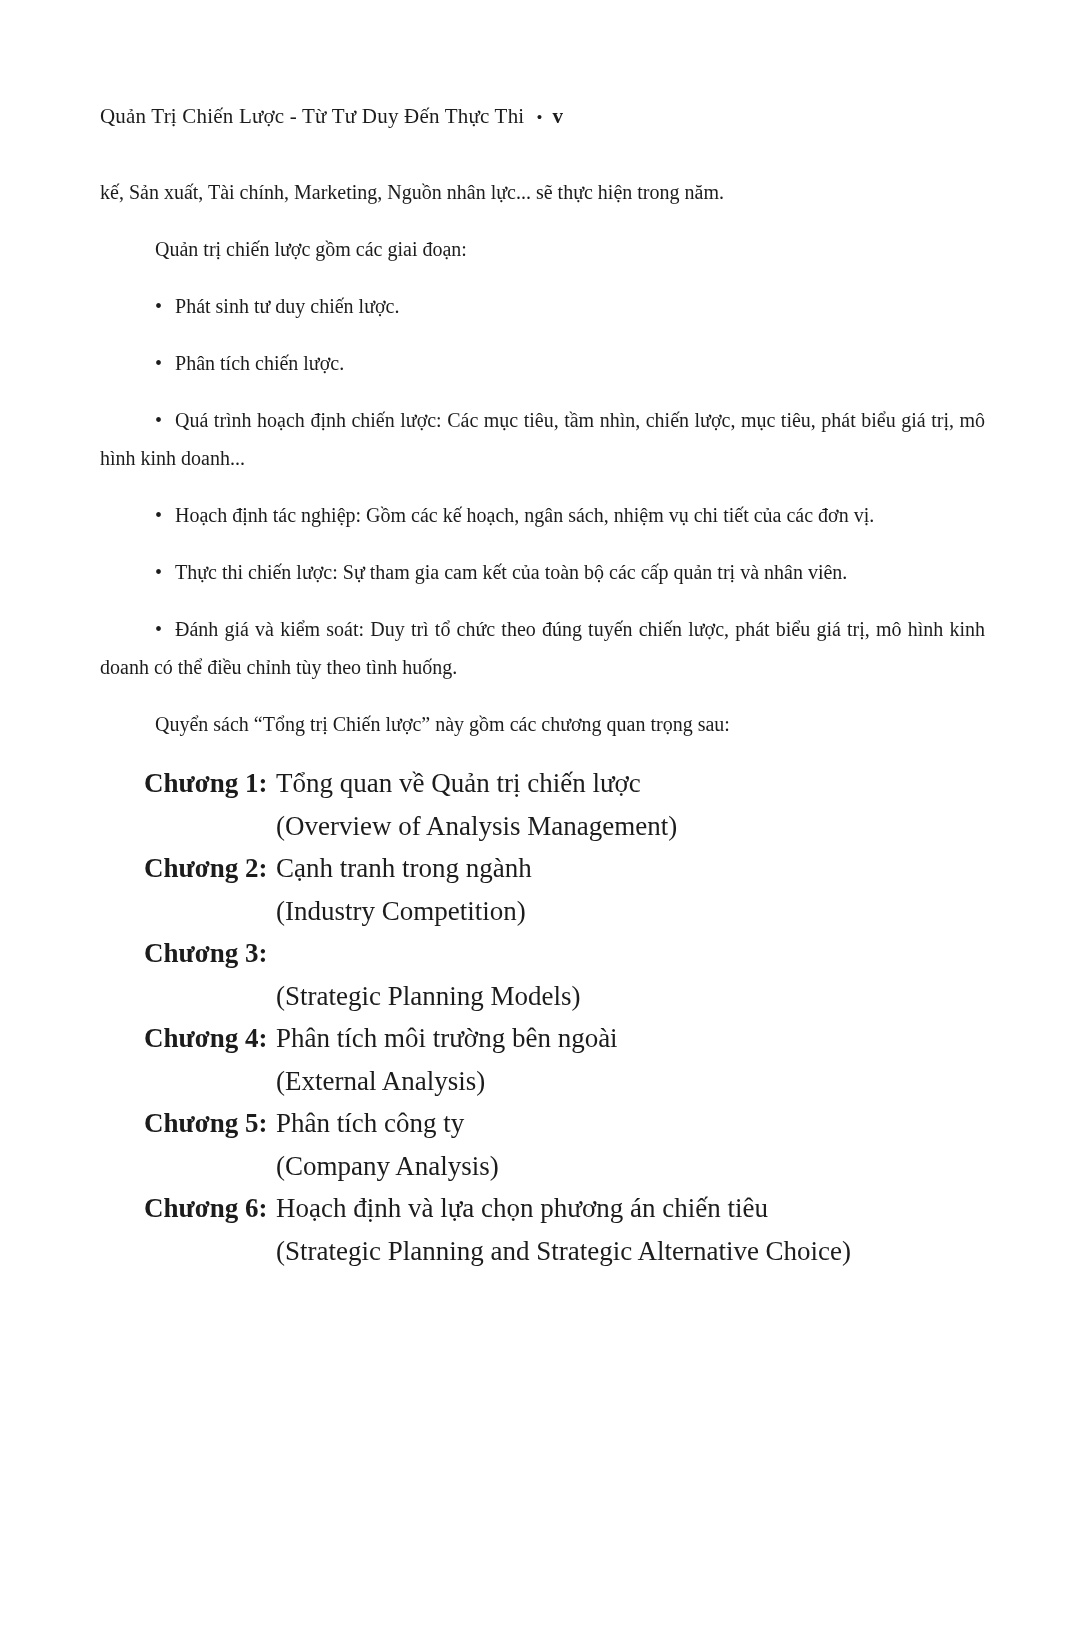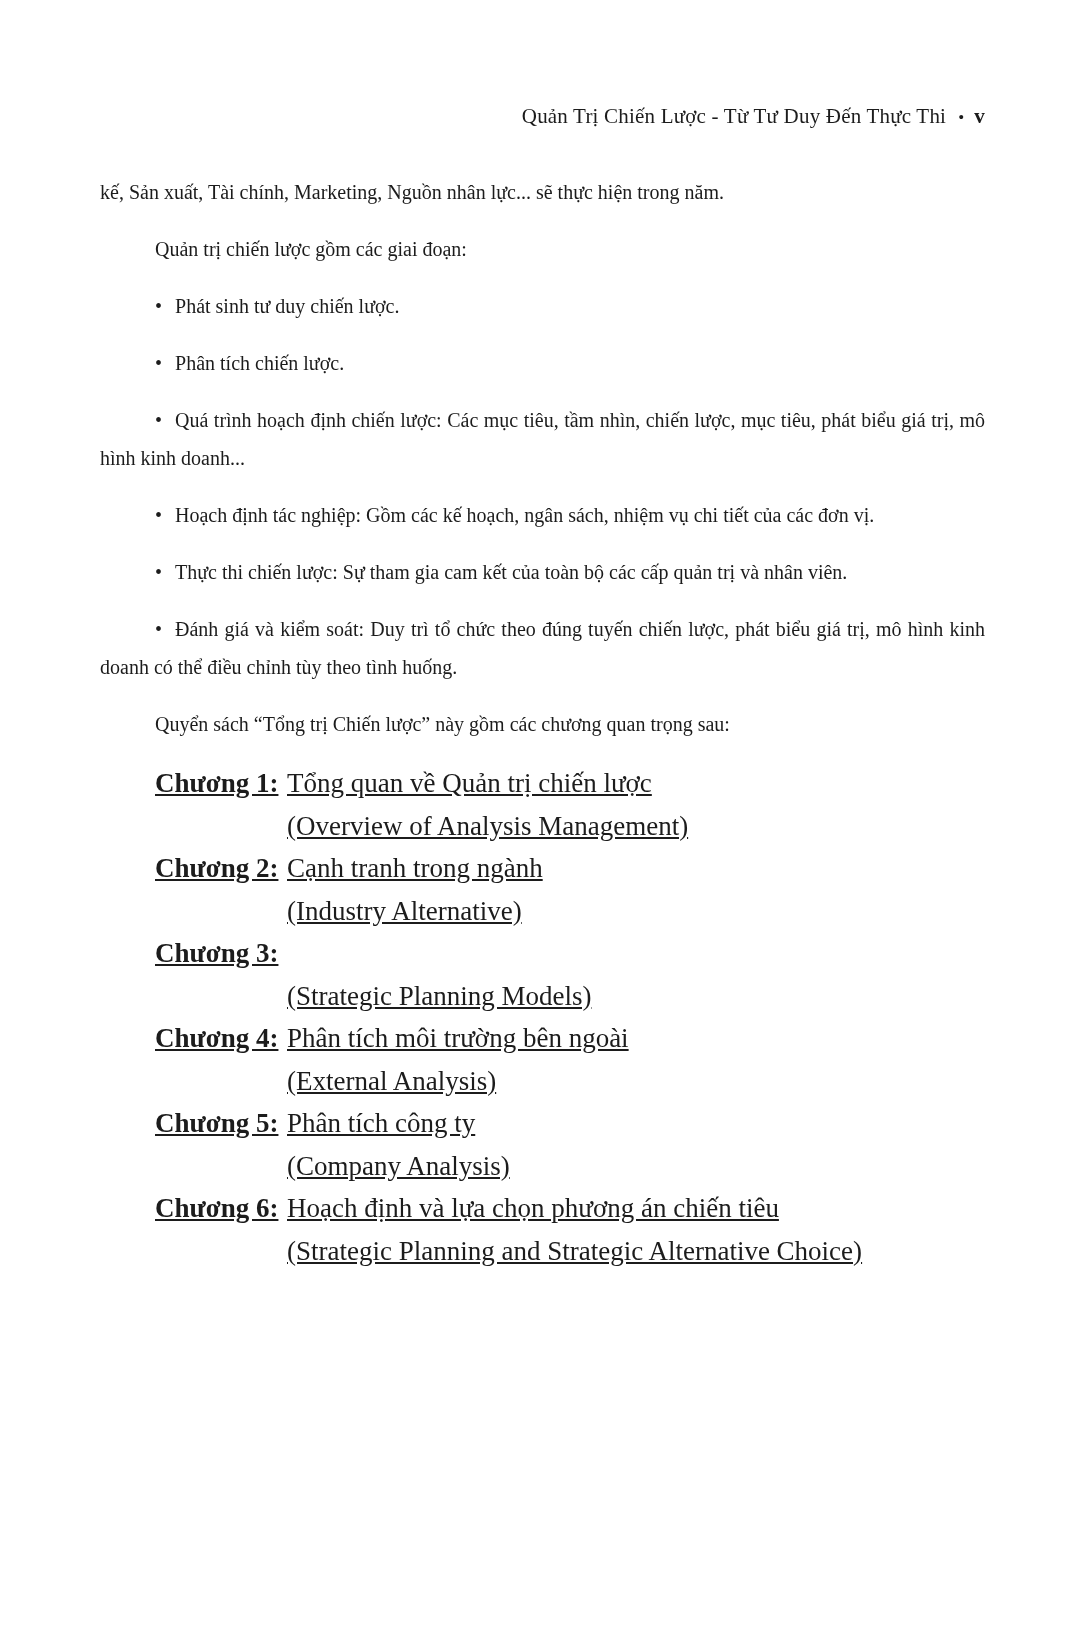--- a/index.html
+++ b/index.html
@@ -8,38 +8,37 @@
     position: relative;
     width: 1085px;
     height: 1643px;
     background: #ffffff;
     font-family: "Liberation Serif", "DejaVu Serif", serif;
     color: #1c1c1c;
     padding: 103px 100px 0 100px;
     overflow: hidden;
   }
   .header {
-    text-align: right;
     font-size: 21px;
     line-height: 26px;
     margin-bottom: 42px;
     letter-spacing: 0.2px;
   }
   .header .sep { margin: 0 10px 0 12px; font-size: 17px; }
   .header .pageno { font-weight: bold; }
   p.body {
     font-size: 20px;
     line-height: 38px;
     text-align: justify;
     margin-bottom: 19px;
   }
   p.indent { text-indent: 55px; }
   p.bullet-para { text-indent: 55px; }
   .bullet { padding-right: 13px; }
-  .chapters { margin-left: 55px; margin-top: 4px; text-decoration: underline; }
+  .chapters { margin-left: 44px; margin-top: 4px; }
   .chapter {
     display: grid;
     grid-template-columns: 132px 1fr;
     font-size: 27px;
     line-height: 42.5px;
   }
   .chapter .label { grid-column: 1; grid-row: 1; font-weight: bold; }
   .chapter .title { grid-column: 2; grid-row: 1; }
   .chapter .subtitle { grid-column: 2; grid-row: 2; }
 </style>
@@ -74,21 +73,21 @@
 
     <div class="chapter">
       <span class="label">Chương 1:</span>
       <span class="title">Tổng quan về Quản trị chiến lược</span>
       <span class="subtitle">(Overview of Analysis Management)</span>
     </div>
 
     <div class="chapter">
       <span class="label">Chương 2:</span>
       <span class="title">Cạnh tranh trong ngành</span>
-      <span class="subtitle">(Industry Alternative)</span>
+      <span class="subtitle">(Industry Competition)</span>
     </div>
 
     <div class="chapter">
       <span class="label">Chương 3:</span>
       <span class="subtitle">(Strategic Planning Models)</span>
     </div>
 
     <div class="chapter">
       <span class="label">Chương 4:</span>
       <span class="title">Phân tích môi trường bên ngoài</span>

